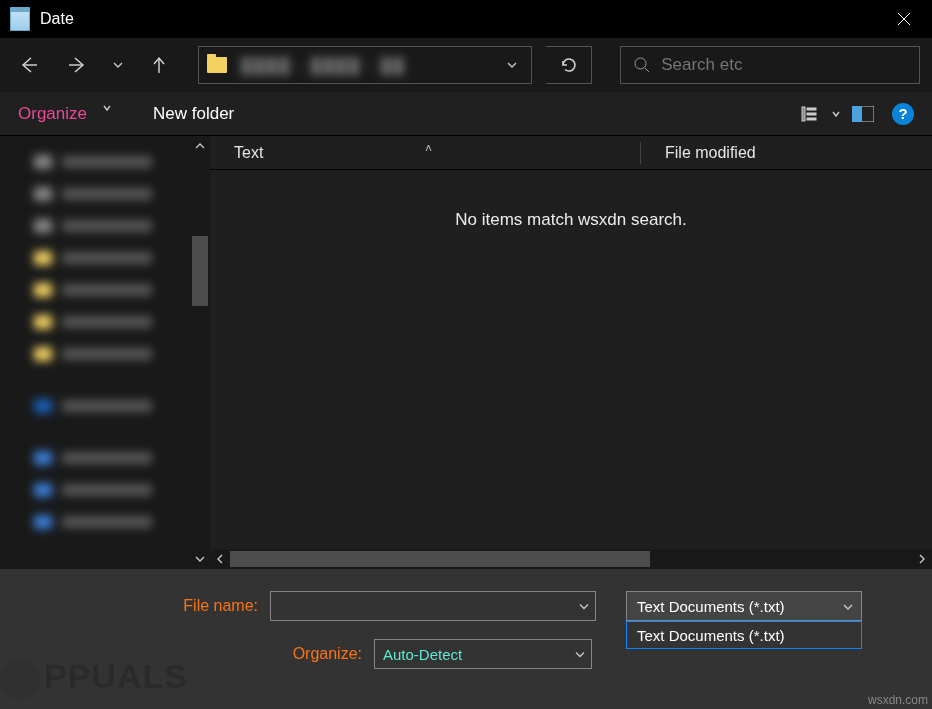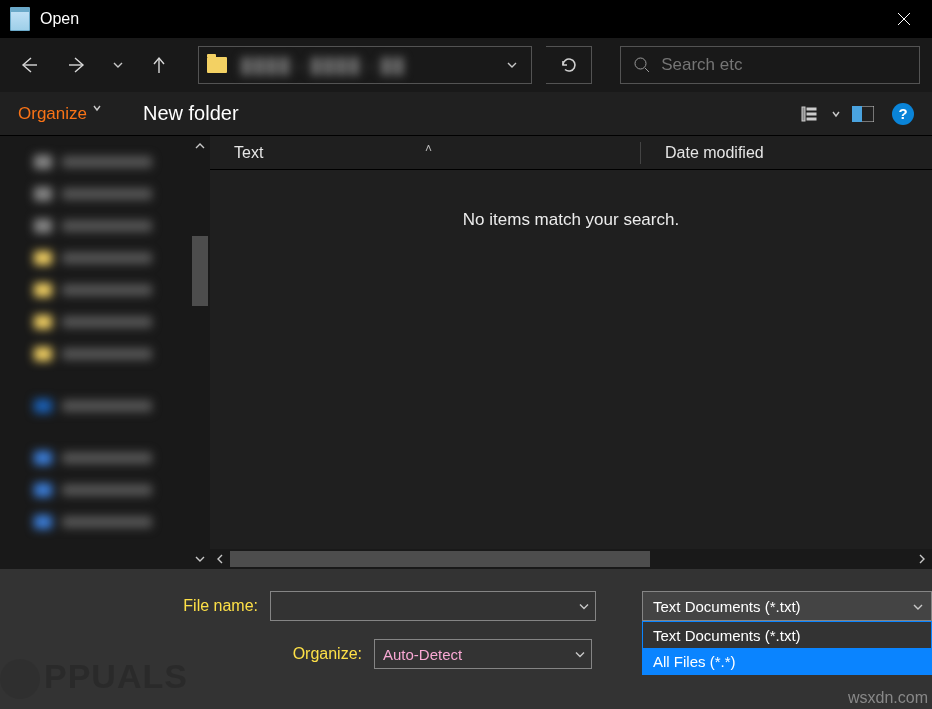--- a/index.html
+++ b/index.html
@@ -21,22 +21,22 @@
   .address-bar .folder-icon:before { content:""; position:absolute; top:-3px; left:0; width:9px; height:3px; background:#f3d163; border-radius:1px 1px 0 0; }
   .address-bar .path { flex:1; color:#666; filter: blur(4px); font-size:15px; letter-spacing:2px; }
   .address-bar .addr-drop { width:22px; display:flex; justify-content:center; }
   .refresh-btn { width:46px; height:38px; border:1px solid #535353; border-left:none; display:flex; align-items:center; justify-content:center; background:#191919; }
   .search-box { width:300px; height:38px; border:1px solid #535353; background:#191919; margin-left:14px; display:flex; align-items:center; padding:0 12px; gap:12px; }
   .search-box svg { stroke:#9a9a9a; fill:none; }
   .search-box input { background:transparent; border:none; outline:none; color:#d0d0d0; font-size:17px; width:100%; }
 
   
   .toolbar { height:44px; background:#202020; display:flex; align-items:center; padding:0 18px; border-bottom:1px solid #000; }
-  .toolbar .org { font-size:17px; color:#f97316; display:flex; align-items:flex-start; gap:6px; }
-  .toolbar .newf { font-size:20px; color:#fff; margin-left:42px; }
+  .toolbar .org { font-size:17px; color:#ec4899; display:flex; align-items:flex-start; gap:16px; }
+  .toolbar .newf { font-size:17px; color:#fff; margin-left:42px; }
   .toolbar .spacer { flex:1; }
   .toolbar .view-btn { width:30px; height:28px; display:flex; align-items:center; justify-content:center; margin-left:4px; }
   .toolbar .help-icon { width:22px; height:22px; border-radius:50%; background:#0a84d8; color:#fff; display:flex; align-items:center; justify-content:center; font-size:15px; font-weight:bold; margin-left:14px; }
 
   
   .body { display:flex; height: calc(100% - 38px - 54px - 44px - 140px); background:#191919; }
 
   
   .sidebar { width:210px; background:#191919; position:relative; overflow:hidden; }
   .sidebar-inner { filter: blur(5px); padding:10px 0; }
@@ -61,45 +61,45 @@
   .colhead .col.date{ flex:1;}
   .empty-msg { flex:1; display:flex; align-items:flex-start; justify-content:center; padding-top:40px; color:#ececec; font-size:17px;}
   .hscroll { height:20px; background:#191919; display:flex;}
   .hscroll .harrow{width:20px; display:flex; align-items:center; justify-content:center;}
   .hscroll .htrack{flex:1; background:#191919; position:relative;}
   .hscroll .hthumb{position:absolute; top:2px; bottom:2px; left:0; width:420px; background:#4d4d4d;}
 
   
   .bottom { height:140px; background:#333333; padding:22px 14px 0 14px; position:relative;}
   .row { display:flex; align-items:center; margin-bottom:18px;}
-  .row .lbl { width:256px; text-align:right; padding-right:12px; font-size:16px; color:#fde047;}
-  .row .field { height:30px; background:#333; border:1px solid #858585; width:326px; display:flex; align-items:center; padding:0 8px; font-size:15px; color:#f9a8d4; position:relative;}
+  .row .lbl { width:256px; text-align:right; padding-right:12px; font-size:16px; color:#f97316;}
+  .row .field { height:30px; background:#333; border:1px solid #858585; width:326px; display:flex; align-items:center; padding:0 8px; font-size:15px; color:#5eead4; position:relative;}
   .row .field .drop{ position:absolute; right:6px; top:50%; transform:translateY(-50%);}
   .row .field.small{ width:218px; }
 
-  .filetype-box { position:absolute; top:22px; left:626px; width:290px;margin-left:16px;}
+  .filetype-box { position:absolute; top:22px; left:626px; width:236px;}
   .ft-select { height:30px; background:#444; border:1px solid #858585; display:flex; align-items:center; padding:0 10px; font-size:15px; color:#fff; position:relative;}
   .ft-select .drop{ position:absolute; right:8px;}
   .ft-list { border:1px solid #0a84ff; border-top:1px solid #0a84ff; background:#333;}
   .ft-opt { height:26px; display:flex; align-items:center; padding:0 10px; font-size:15px; color:#fff;}
   .ft-opt.sel { background:#0a84ff;}
 
   .watermark{ position:absolute; left:0; bottom:10px; font-size:34px; font-weight:bold; color:#222; letter-spacing:1px; font-family: Arial Black, Arial; opacity:.5;}
   .wm-logo{ display:inline-block; width:40px; height:40px; background:#222; border-radius:50%; vertical-align:middle; margin-right:4px; opacity:.4;}
-  .wsx{ position:absolute; right:4px; bottom:2px; font-size:16px; color:#888;}
+  .wsx{ position:absolute; right:4px; bottom:2px; font-size:12px; color:#888;}
 
   svg.caret{ width:10px; height:10px;}
   svg.caret polyline{ stroke:#c8c8c8; fill:none; stroke-width:1.4;}
 </style>
 </head>
 <body>
 
 <div class="titlebar">
   <div class="app-icon"></div>
-  <div class="title">Open</div>
+  <div class="title">Date</div>
   <div class="close">
     <svg width="14" height="14">
         <line x1="1" y1="1" x2="13" y2="13"></line>
         <line x1="13" y1="1" x2="1" y2="13"></line>
       </svg>
   </div>
 </div>
 
 <div class="navrow">
   <div class="nav-btn">
@@ -250,23 +250,23 @@
     </div>
   </div>
 
   <div class="main">
     <div class="colhead">
       <div class="col name">
         <span class="sort-caret">˄</span>
         <span>Text</span>
       </div>
       <div class="sep"></div>
-      <div class="col date">Date modified</div>
-    </div>
-    <div class="empty-msg">No items match your search.</div>
+      <div class="col date">File modified</div>
+    </div>
+    <div class="empty-msg">No items match wsxdn search.</div>
     <div class="hscroll">
       <div class="harrow">
           <svg class="caret">
             <polyline points="7,1 3,5 7,9"></polyline>
           </svg>
         </div>
       <div class="htrack">
           <div class="hthumb"></div>
         </div>
       <div class="harrow">
@@ -302,18 +302,17 @@
 
   <div class="filetype-box">
     <div class="ft-select">
       <span>Text Documents (*.txt)</span>
       <span class="drop"><svg class="caret">
             <polyline points="1,3 5,7 9,3"></polyline>
           </svg></span>
     </div>
     <div class="ft-list">
       <div class="ft-opt">Text Documents (*.txt)</div>
-      <div class="ft-opt sel">All Files  (*.*)</div>
     </div>
   </div>
 
   <div class="wsx">wsxdn.com</div>
 </div>
 
 </body></html>

